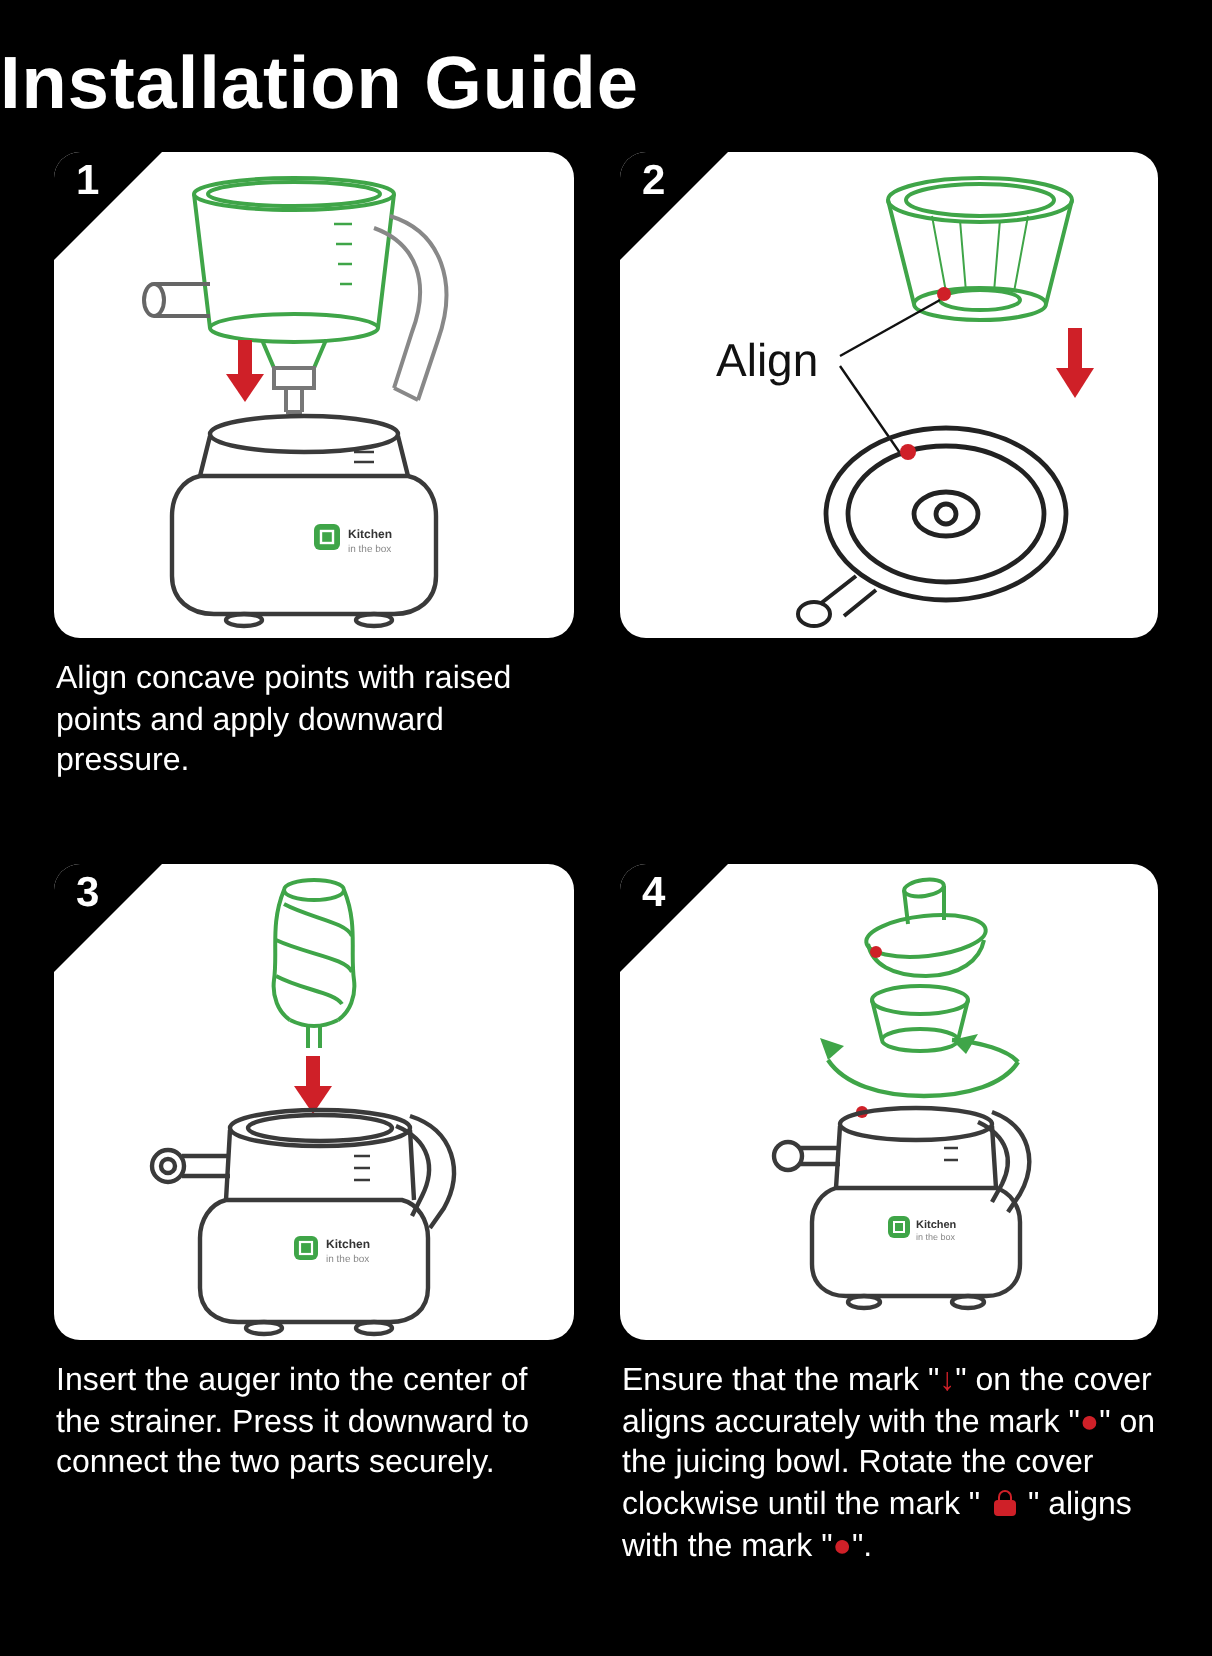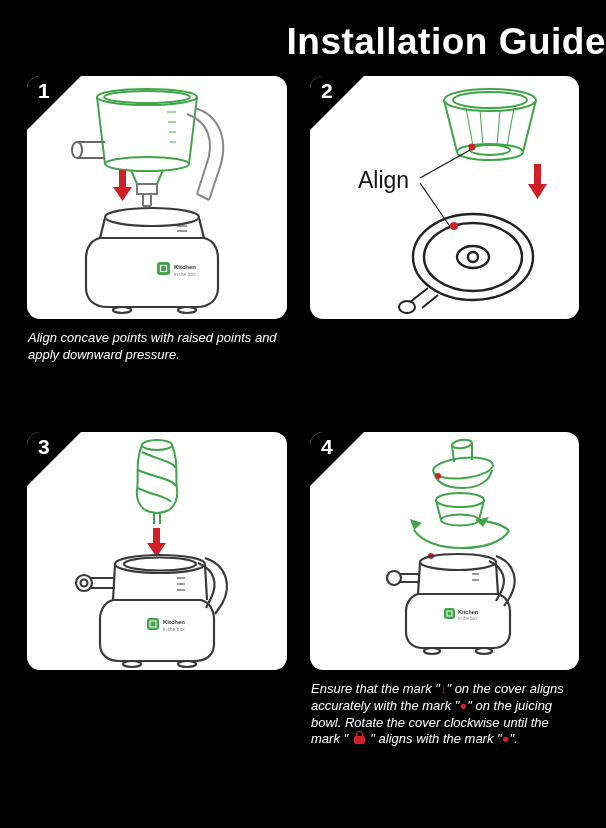--- a/index.html
+++ b/index.html
@@ -4,21 +4,21 @@
 <style>
   * { box-sizing: border-box; }
   html, body { margin: 0; padding: 0; background: #000; }
   .page {
     position: relative; width: 606px; height: 828px;
     background: #000; overflow: hidden;
     font-family: "Liberation Sans", sans-serif;
   }
   .title {
     position: absolute; top: 21px; left: 0; width: 100%;
-    margin: 0; text-align: right; color: #fff;
+    margin: 0; text-align: left; color: #fff;
     font-size: 37px; font-weight: bold; letter-spacing: 0.5px;
   }
   .step { position: absolute; }
   .step-1 { left: 27px;  top: 76px;  width: 260px; }
   .step-2 { left: 310px; top: 76px;  width: 269px; }
   .step-3 { left: 27px;  top: 432px; width: 260px; }
   .step-4 { left: 310px; top: 432px; width: 269px; }
   .panel { position: relative; background: #fff; border-radius: 13px; overflow: hidden; }
   .step-1 .panel, .step-2 .panel { height: 243px; }
   .step-3 .panel, .step-4 .panel { height: 238px; }
@@ -26,23 +26,22 @@
     position: absolute; top: 0; left: 0; width: 0; height: 0;
     border-top: 54px solid #000; border-right: 54px solid transparent;
   }
   .step-num {
     position: absolute; top: 3px; left: 11px;
     color: #fff; font-size: 21px; font-weight: bold;
   }
   .art { display: block; width: 100%; height: 100%; }
   svg text { font-family: "Liberation Sans", sans-serif; }
   .caption {
-    color: #fff; font-size: 13px; line-height: 1.29;
+    color: #fff; font-size: 16px; line-height: 1.29;
     margin: 11px 0 0 1px;
-    font-style: italic;
   }
   .lock-glyph {
     display: inline-block; width: 11px; height: 8px;
     background: #cf2028; border-radius: 2px;
     position: relative; margin: 0 2px; vertical-align: -1px;
   }
   .lock-glyph::before {
     content: ""; position: absolute; left: 2px; top: -5px;
     width: 5px; height: 5px;
     border: 1.5px solid #cf2028; border-bottom: none;
@@ -184,20 +183,21 @@
         <g>
           <rect x="120" y="186" width="12" height="12" rx="3" fill="#3fa548"></rect>
           <rect x="123" y="189" width="6" height="6" fill="none" stroke="#fff" stroke-width="1.1"></rect>
           <text x="136" y="192" font-size="6" font-weight="bold" fill="#333">Kitchen</text>
           <text x="136" y="199" font-size="5" fill="#888">in the box</text>
         </g>
       </svg>
       <div class="corner"></div>
       <span class="step-num">3</span>
     </div>
+    <p class="caption">Insert the auger into the center of the strainer. Press it downward to connect the two parts securely.</p>
   </section>
 
   <section class="step step-4">
     <div class="panel">
       <svg class="art" viewBox="0 0 269 238">
         <g fill="none" stroke="#3fa548" stroke-width="2">
           <ellipse cx="152" cy="12" rx="10" ry="4" transform="rotate(-8 152 12)"></ellipse>
           <path d="M142 13 L144 30 M162 11 L162 28"></path>
           <ellipse cx="153" cy="36" rx="30" ry="10" transform="rotate(-6 153 36)"></ellipse>
           <path d="M124 40 C126 50 136 56 153 56 C170 56 180 48 182 38"></path>

